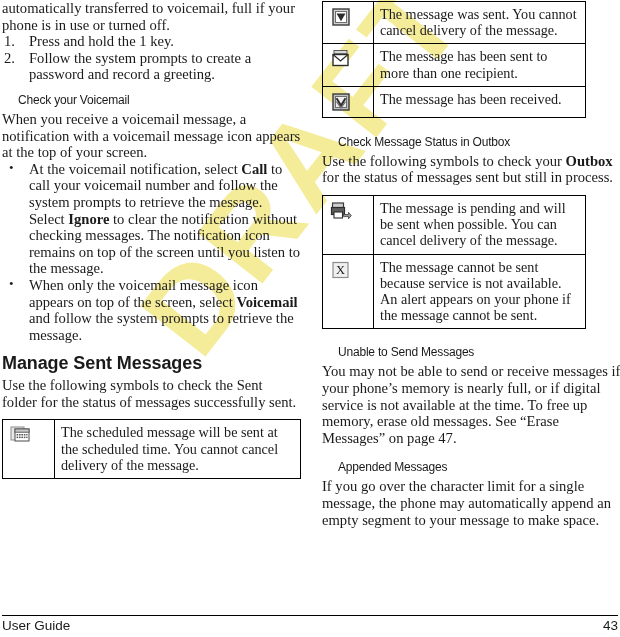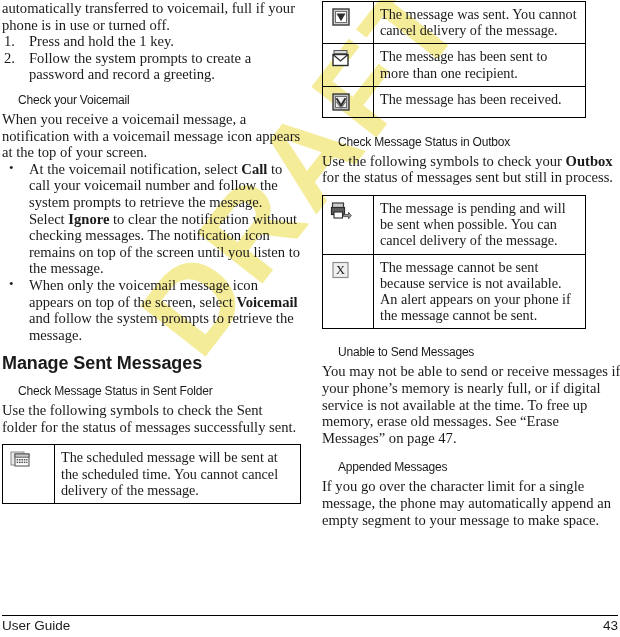--- a/index.html
+++ b/index.html
@@ -210,21 +210,20 @@
           <span>At the voicemail notification, select </span><b>Call</b><span> to call your voicemail number and follow the system prompts to retrieve the message. Select </span><b>Ignore</b><span> to clear the notification without checking messages. The notification icon remains on top of the screen until you listen to the message.</span>
         </li>
         <li>
           <span class="bul">•</span>
           <span>When only the voicemail message icon appears on top of the screen, select </span><b>Voicemail</b><span> and follow the system prompts to retrieve the message.</span>
         </li>
       </ul>
 
       <h2 class="major">Manage Sent Messages</h2>
 
-      <h3 class="minor">Check Message Status in Sent Folder</h3>
       <p class="body-text">Use the following symbols to check the Sent folder for the status of messages successfully sent.</p>
 
       <table class="symtab">
         <tbody>
           <tr>
             <td class="iconcell">
               <span class="ico">
                 <svg width="22" height="20" viewBox="0 0 22 20">
                   <rect x="1" y="2" width="13" height="13" fill="#e8e8e8" stroke="#8a8a8a" stroke-width="1"></rect>
                   <rect x="5" y="4" width="14" height="12" fill="#ffffff" stroke="#5a5a5a" stroke-width="1.1"></rect>

